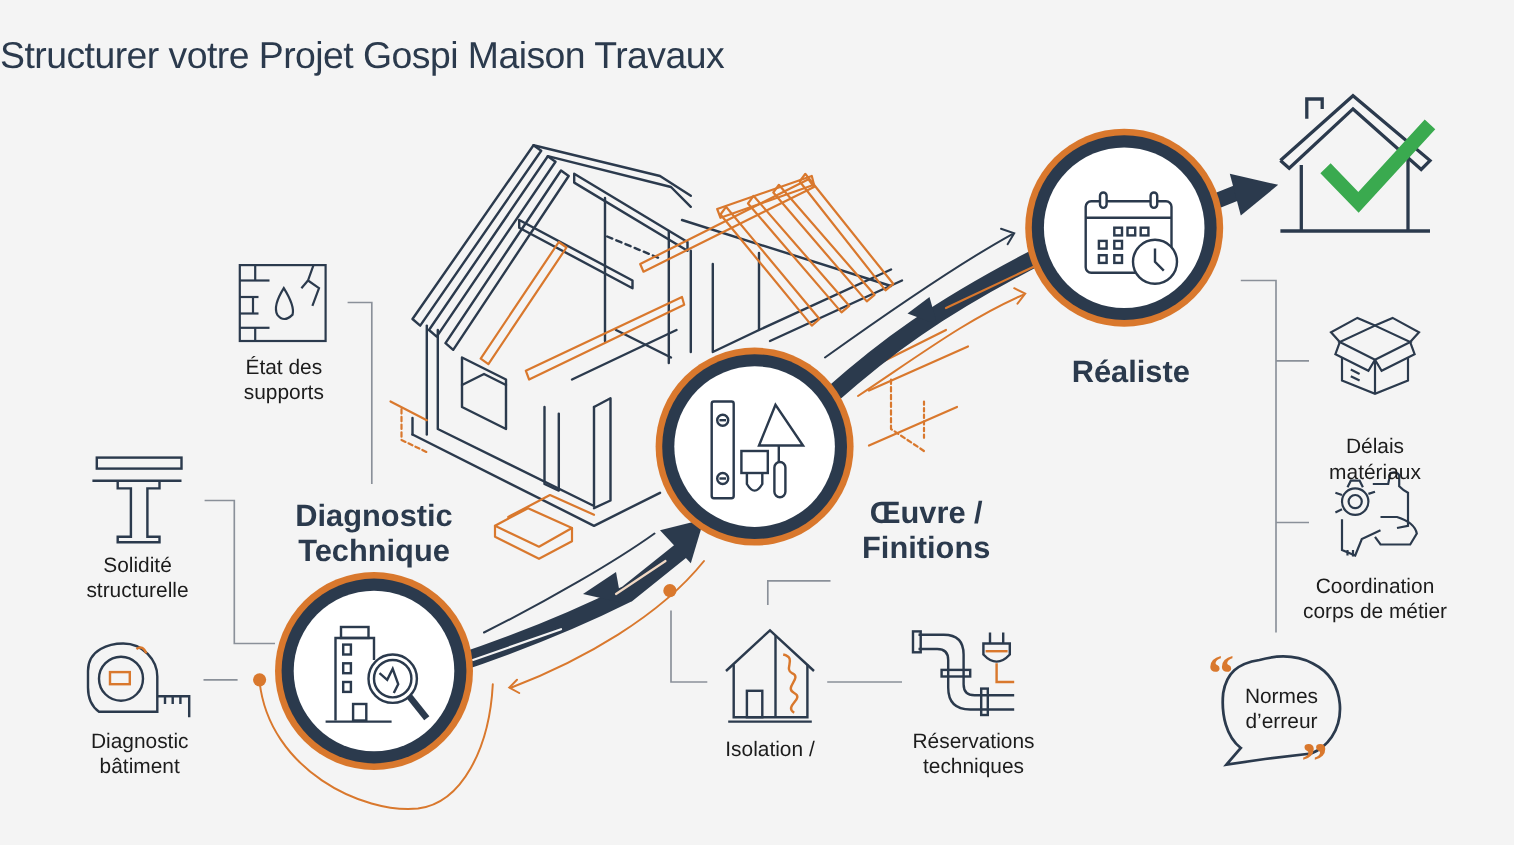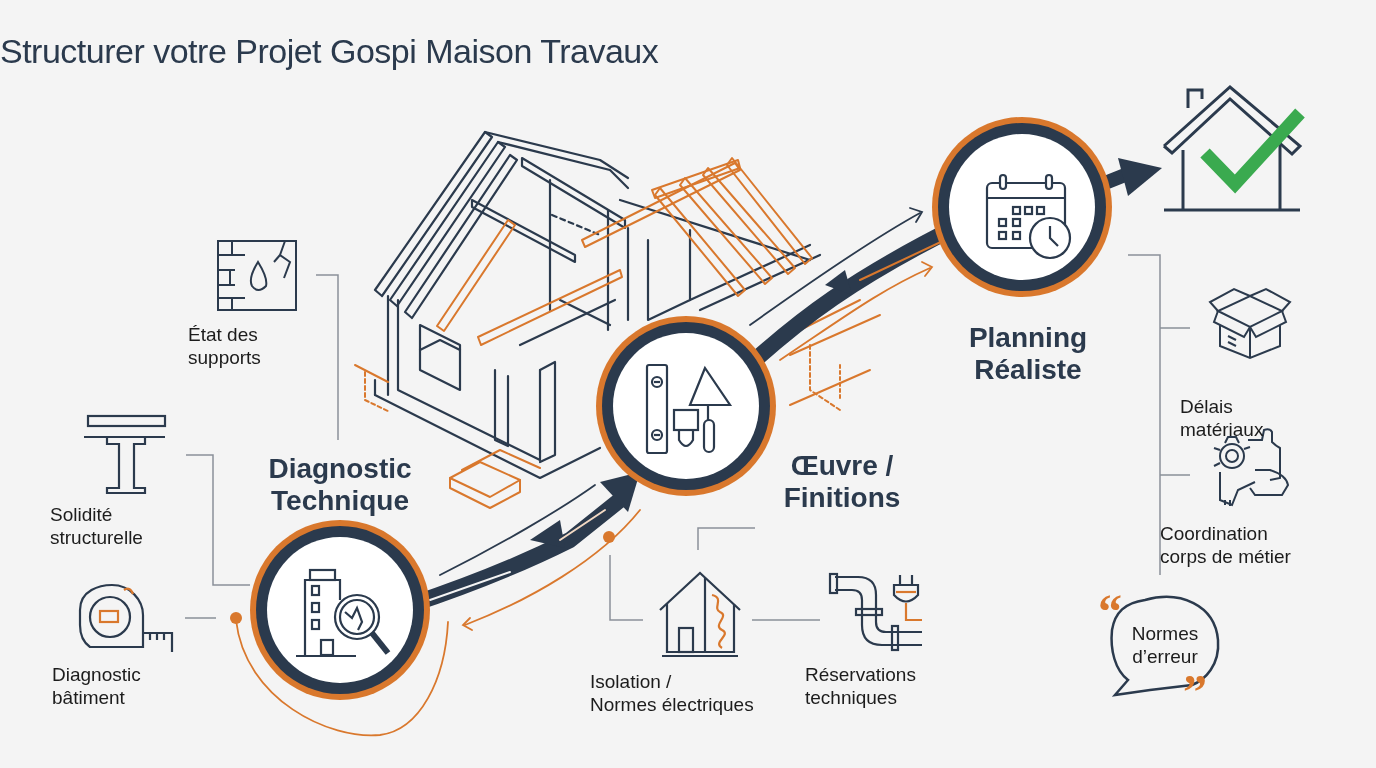--- a/index.html
+++ b/index.html
@@ -13,21 +13,21 @@
   .abs { position:absolute; }
   #title {
     left:0; top:32px; width:1376px; text-align:left;
     font-size:34px; font-weight:normal; color:#2b3a4d; letter-spacing:-0.5px;
   }
   svg.canvas { position:absolute; left:0; top:0; }
   .stage-label {
     font-weight:bold; color:#2b3a4d; font-size:28px; line-height:32px; text-align:center;
   }
   .sub-label {
-    font-size:19px; line-height:23px; color:#1c1c1c; 
+    font-size:19px; line-height:23px; color:#1c1c1c; text-align:center;
   }
   .bubble-text {
     font-size:19px; line-height:23px; color:#1c1c1c; text-align:center;
   }
 </style>
 </head>
 <body>
 
 <div id="title" class="abs">Structurer votre Projet Gospi Maison Travaux</div>
 
@@ -291,39 +291,37 @@
 
 <div class="abs stage-label" style="left:240px; top:453px; width:200px;">
   <div>Diagnostic</div>
   <div>Technique</div>
 </div>
 <div class="abs stage-label" style="left:742px; top:450px; width:200px;">
   <div>Œuvre /</div>
   <div>Finitions</div>
 </div>
 <div class="abs stage-label" style="left:928px; top:322px; width:200px;">
-  <div>Planning</div>
   <div>Réaliste</div>
 </div>
 
 <div class="abs sub-label" style="left:188px; top:323px; width:140px;">
   <div>État des</div>
   <div>supports</div>
 </div>
 <div class="abs sub-label" style="left:50px; top:503px; width:150px;">
   <div>Solidité</div>
   <div>structurelle</div>
 </div>
 <div class="abs sub-label" style="left:52px; top:663px; width:150px;">
   <div>Diagnostic</div>
   <div>bâtiment</div>
 </div>
 <div class="abs sub-label" style="left:590px; top:670px; width:220px;">
   <div>Isolation /</div>
-  <div>Normes électriques</div>
 </div>
 <div class="abs sub-label" style="left:805px; top:663px; width:160px;">
   <div>Réservations</div>
   <div>techniques</div>
 </div>
 <div class="abs sub-label" style="left:1180px; top:368px; width:140px;margin-top:27px;">
   <div>Délais</div>
   <div>matériaux</div>
 </div>
 <div class="abs sub-label" style="left:1160px; top:522px; width:180px;">

